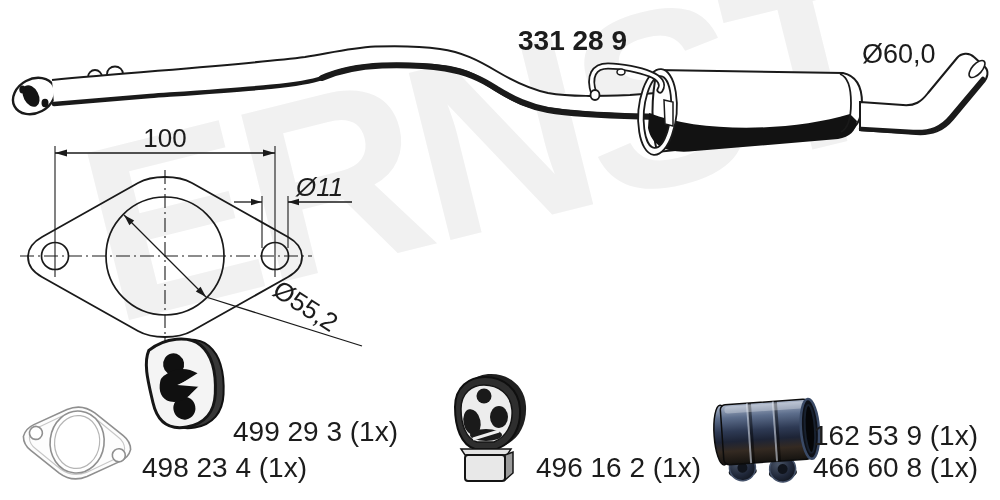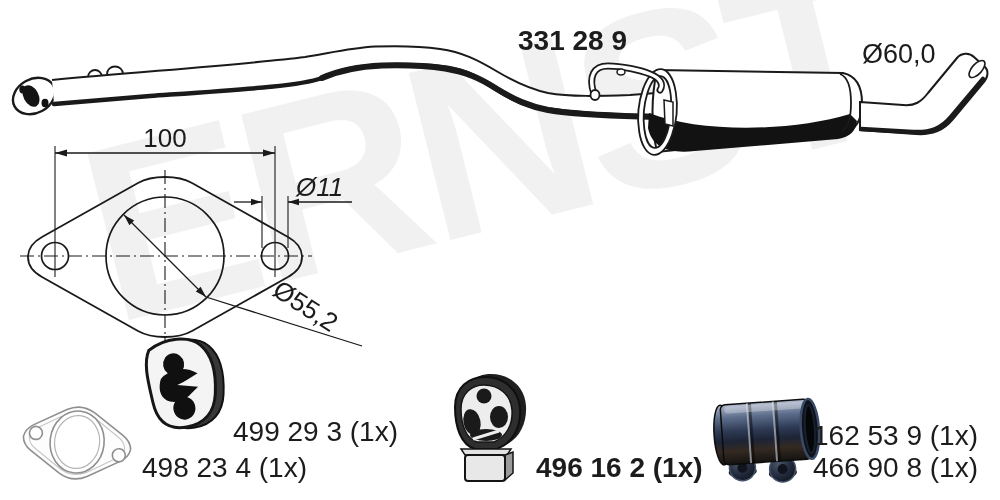--- a/index.html
+++ b/index.html
@@ -16,21 +16,21 @@
   #drawing{position:absolute;left:0;top:0;z-index:1;}
   .txt{position:absolute;z-index:2;color:#1c1c1c;white-space:nowrap;}
   .part-number{left:518px;top:25px;font-size:28px;font-weight:bold;text-align:center;}
   .dia60{left:862px;top:31px;font-size:27px;margin-top:8px;}
   .dim100{left:125px;top:123px;width:80px;text-align:center;font-size:26px;}
   .dim11{left:296px;top:172px;font-size:26px;font-style:italic;}
   .dim552{left:284px;top:274px;font-size:26px;transform:rotate(33deg);transform-origin:left top;}
   .plabel{font-size:28px;}
   .lbl499{left:233px;top:416px;}
   .lbl498{left:142px;top:452px;}
-  .lbl496{left:536px;top:452px;font-weight:bold;}
+  .lbl496{left:536px;top:452px;}
   .lbl223{left:813px;top:420px;}
   .lbl466{left:813px;top:452px;}
 </style>
 </head>
 <body>
 
 <div id="watermark">ERNST</div>
 
 <svg id="drawing" width="1000" height="500" viewBox="0 0 1000 500">
   <defs>
@@ -195,13 +195,13 @@
 
 <div class="txt part-number">331 28 9</div>
 <div class="txt dia60">Ø60,0</div>
 <div class="txt dim100">100</div>
 <div class="txt dim11">Ø11</div>
 <div class="txt dim552">Ø55,2</div>
 <div class="txt plabel lbl499">499 29 3 (1x)</div>
 <div class="txt plabel lbl498">498 23 4 (1x)</div>
 <div class="txt plabel lbl496">496 16 2 (1x)</div>
 <div class="txt plabel lbl223">162 53 9 (1x)</div>
-<div class="txt plabel lbl466">466 90 8 (1x)</div>
+<div class="txt plabel lbl466">466 60 8 (1x)</div>
 
 </body></html>

